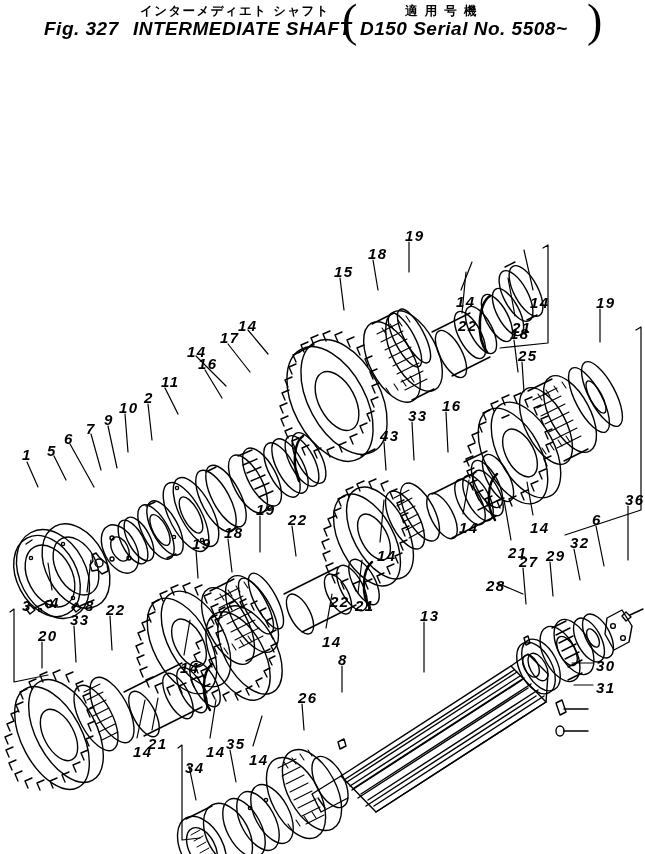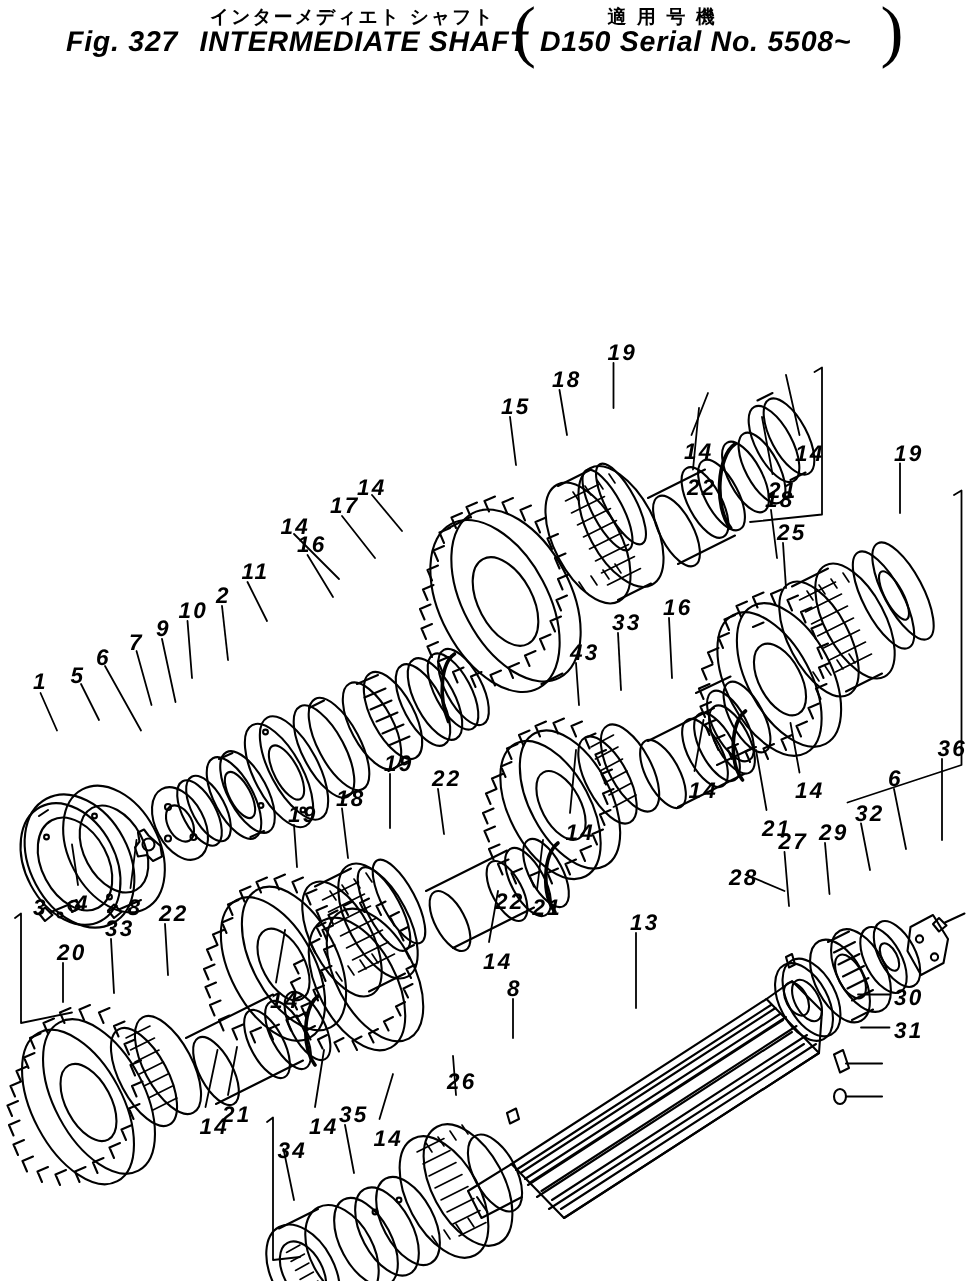--- a/index.html
+++ b/index.html
@@ -556,21 +556,21 @@
       <div class="callout" style="left: 508px; top: 545px;">21</div>
       <div class="callout" style="left: 355px; top: 598px;">21</div>
       <div class="callout" style="left: 148px; top: 736px;">21</div>
       <div class="callout" style="left: 458px; top: 318px;">22</div>
       <div class="callout" style="left: 330px; top: 594px;">22</div>
       <div class="callout" style="left: 288px; top: 512px;">22</div>
       <div class="callout" style="left: 106px; top: 602px;">22</div>
       <div class="callout" style="left: 192px; top: 536px;">19</div>
       <div class="callout" style="left: 380px; top: 428px;">43</div>
       <div class="callout" style="left: 518px; top: 348px;">25</div>
-      <div class="callout" style="left: 298px; top: 690px; margin-top: 24px;">26</div>
+      <div class="callout" style="left: 298px; top: 690px;">26</div>
       <div class="callout" style="left: 519px; top: 554px; text-align: center;">27</div>
       <div class="callout" style="left: 486px; top: 578px;">28</div>
       <div class="callout" style="left: 546px; top: 548px;">29</div>
       <div class="callout" style="left: 596px; top: 658px;">30</div>
       <div class="callout" style="left: 596px; top: 680px;">31</div>
       <div class="callout" style="left: 570px; top: 535px;">32</div>
       <div class="callout" style="left: 408px; top: 408px;">33</div>
       <div class="callout" style="left: 70px; top: 612px;">33</div>
       <div class="callout" style="left: 185px; top: 760px;">34</div>
       <div class="callout" style="left: 226px; top: 736px;">35</div>

